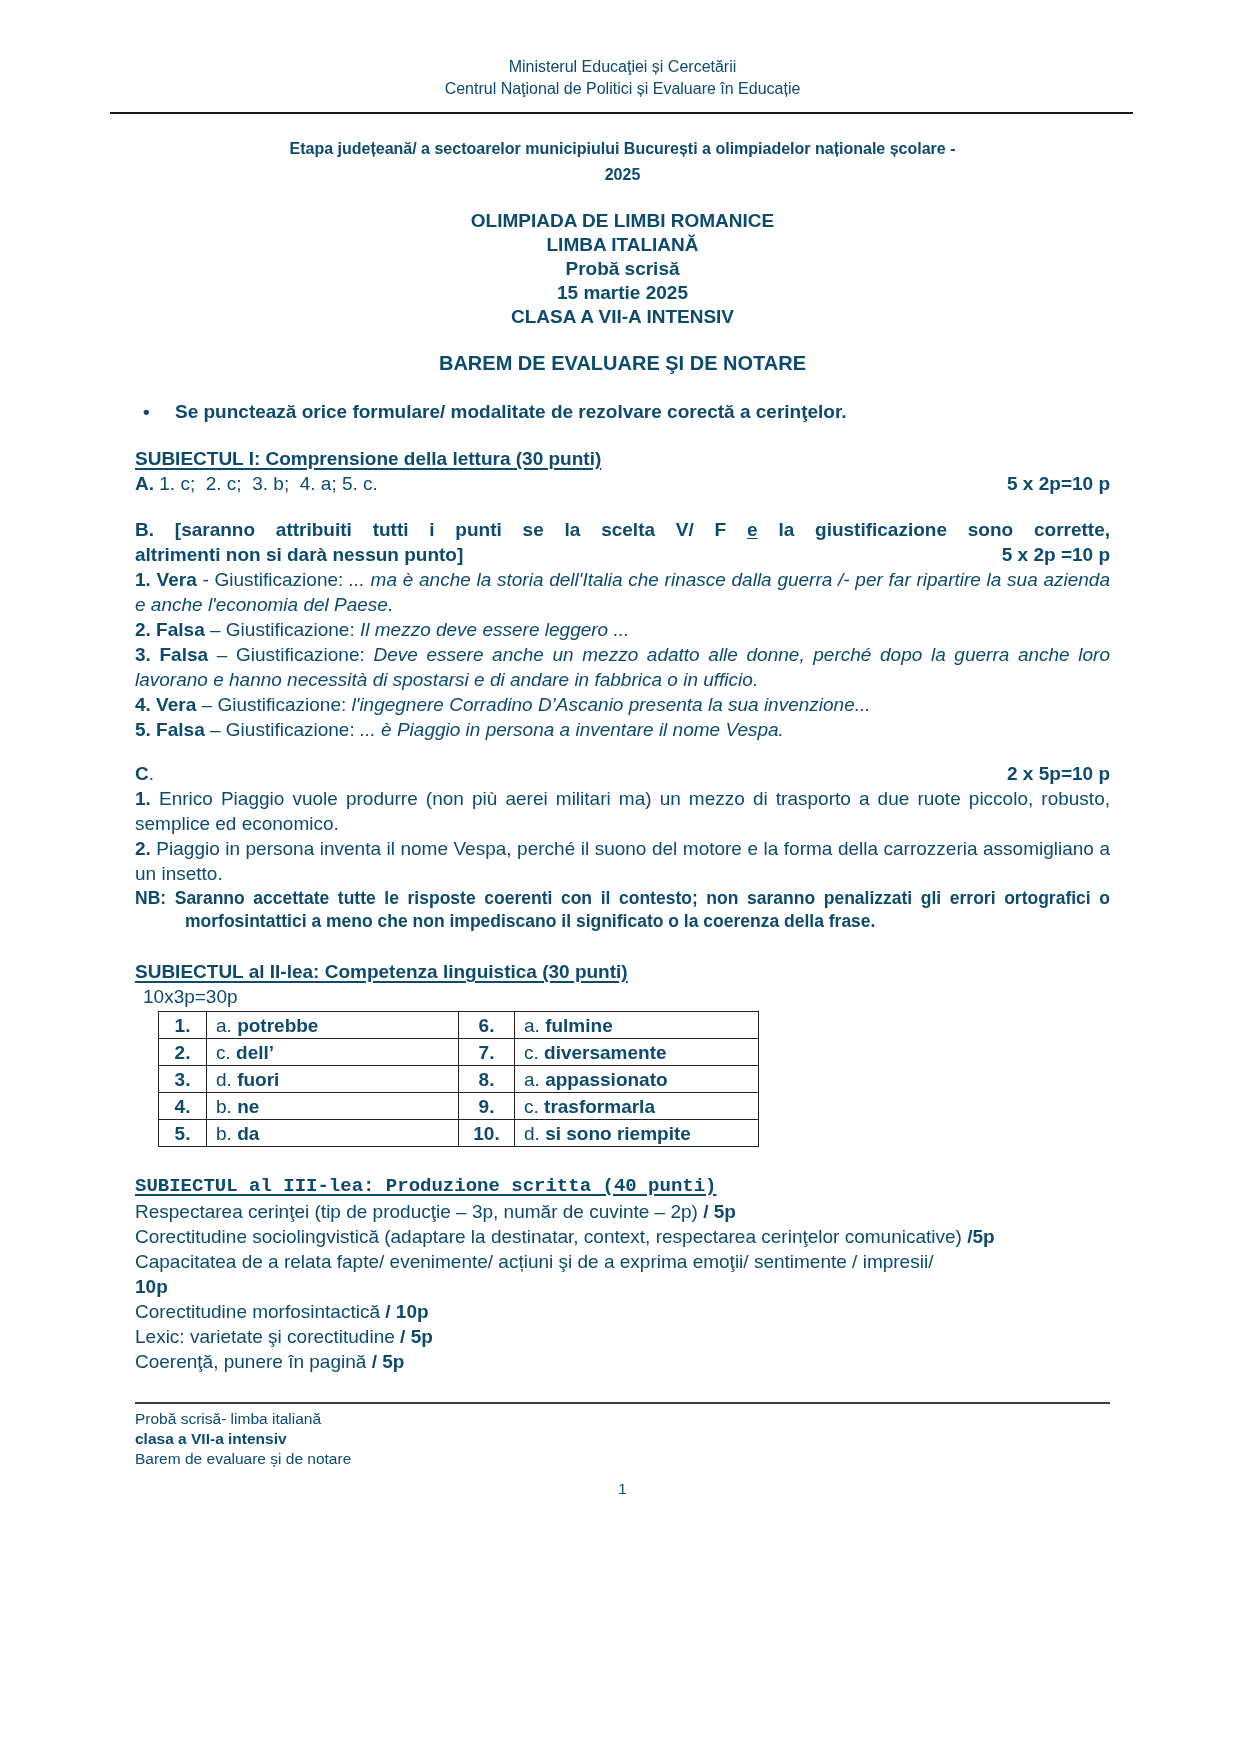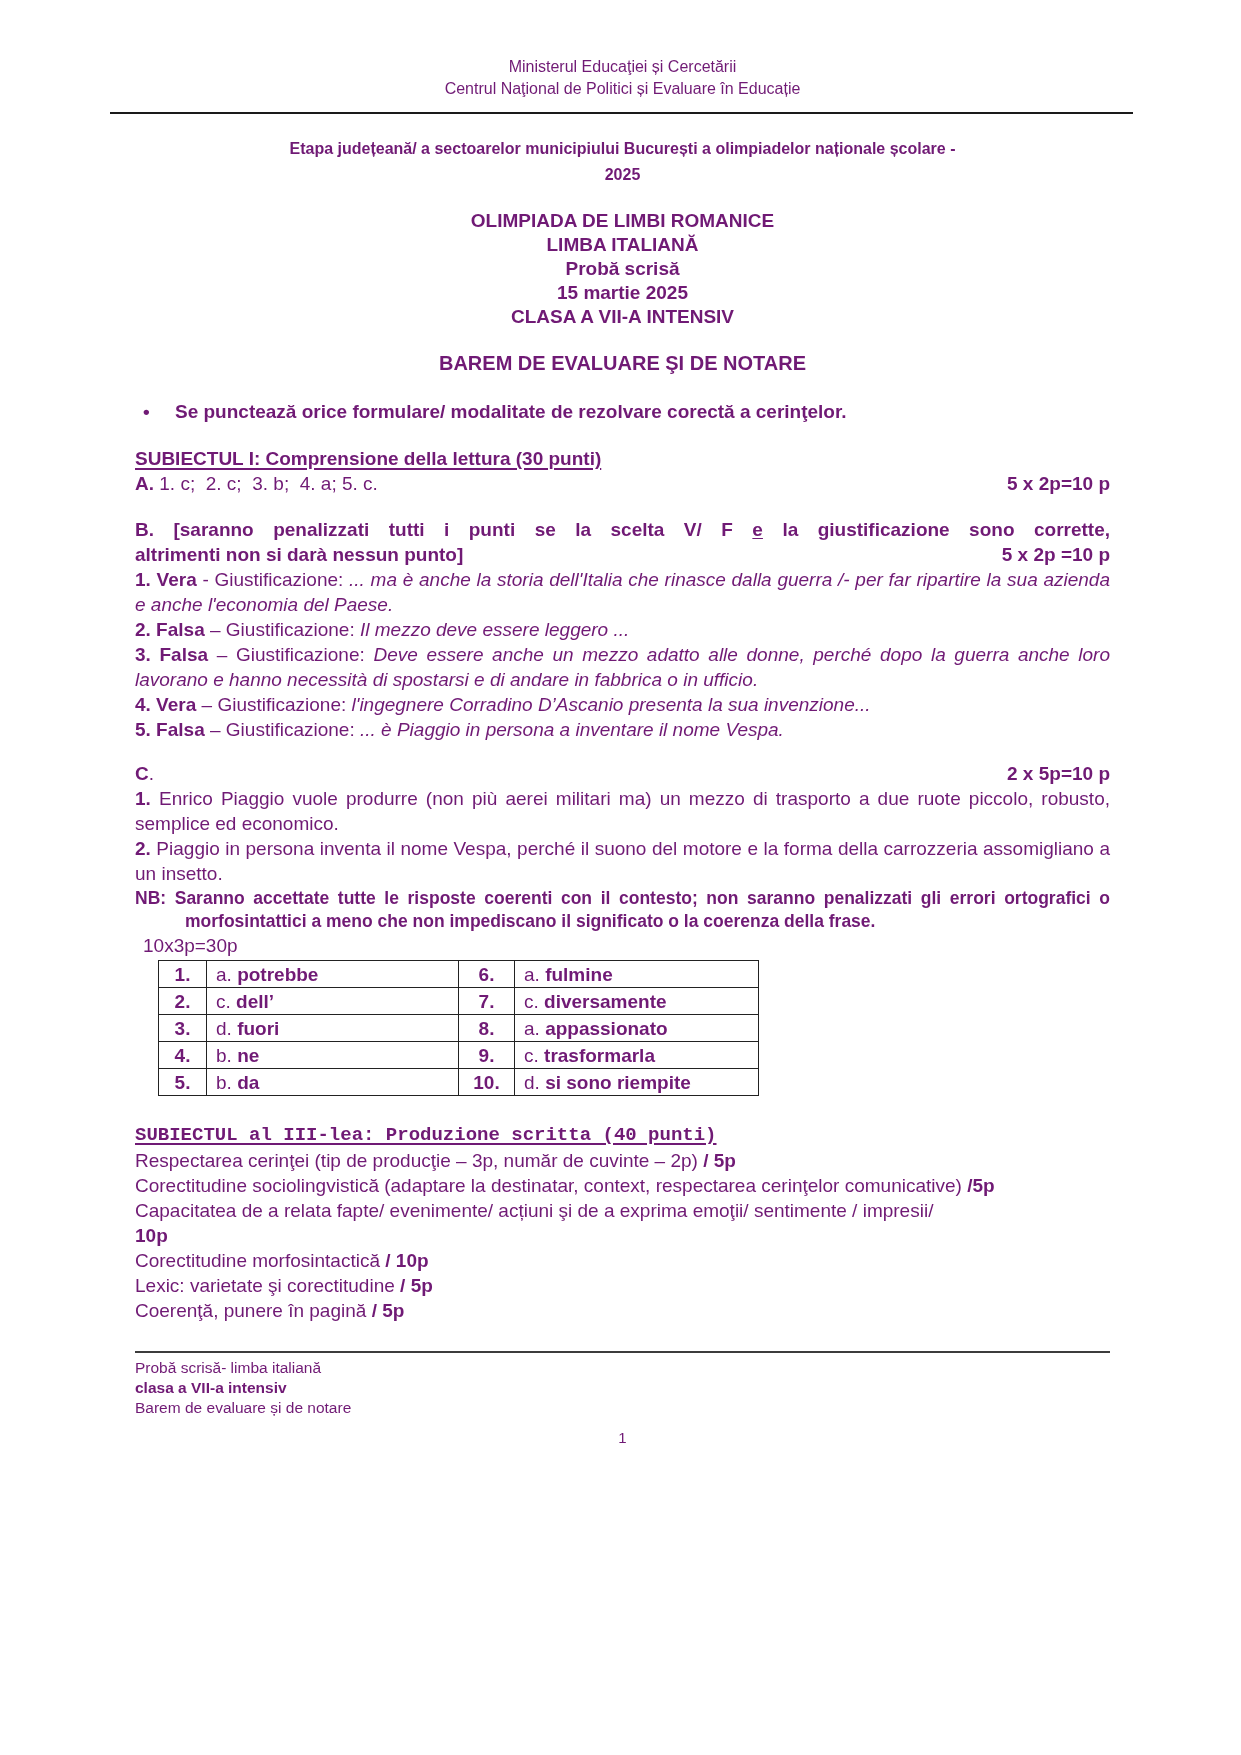--- a/index.html
+++ b/index.html
@@ -1,18 +1,18 @@
 <!DOCTYPE html>
 <html><head>
 <meta charset="utf-8">
 <style>
   * { box-sizing: border-box; }
   html,body { margin:0; padding:0; background:#ffffff; }
   .page {
-    width:1241px; height:1755px; background:#ffffff; color:#701a75;
+    width:1241px; height:1755px; background:#ffffff; color:#0c4a6e;
     font-family:"Liberation Sans", sans-serif; font-size:19px; line-height:25px;
     padding:56px 131px 0 135px; overflow:hidden; position:relative;
   }
   .doc-header { text-align:center; font-size:16px; line-height:22px; }
   .header-rule { border:none; border-top:2px solid #1a1a1a; margin:12px -23px 0 -25px; }
   .main-title { margin:22px 0 0; font-size:16px; line-height:26px; font-weight:bold; text-align:center; }
   .subtitle { margin-top:21px; font-size:19px; line-height:24px; font-weight:bold; text-align:center; }
   .barem { margin-top:22px; font-size:20px; font-weight:bold; text-align:center; }
   .bullets { margin:23px 0 0; padding:0; list-style:none; font-weight:bold; }
   .bullets li { position:relative; padding-left:40px; line-height:26px; margin-top:1px; }
@@ -78,21 +78,21 @@
   </ul>
 
   <div class="sec-heading mt-s1">SUBIECTUL I: Comprensione della lettura (30 punti)</div>
 
   <div class="score-line">
     <span><b>A.</b><span class="prewrap"> 1. c;  2. c;  3. b;  4. a; 5. c.</span></span>
     <b>5 x 2p=10 p</b>
   </div>
 
   <div class="b-block">
-    <div class="b-line1"><span>B. [saranno penalizzati tutti i punti se la scelta V/ F </span><span class="u">e</span><span> la giustificazione sono corrette,</span></div>
+    <div class="b-line1"><span>B. [saranno attribuiti tutti i punti se la scelta V/ F </span><span class="u">e</span><span> la giustificazione sono corrette,</span></div>
     <div class="b-line2">
       <span>altrimenti non si darà nessun punto]</span>
       <b>5 x 2p =10 p</b>
     </div>
     <p class="just"><b>1. Vera</b><span> - </span><span>Giustificazione: </span><span class="quote">... ma è anche la storia dell'Italia che rinasce dalla guerra /- per far ripartire la sua azienda e anche l'economia del Paese.</span></p>
     <p class="just"><b>2. Falsa</b><span> – </span><span>Giustificazione: </span><span class="quote">Il mezzo deve essere leggero ...</span></p>
     <p class="just"><b>3. Falsa</b><span> – </span><span>Giustificazione: </span><span class="quote">Deve essere anche un mezzo adatto alle donne, perché dopo la guerra anche loro lavorano e hanno necessità di spostarsi e di andare in fabbrica o in ufficio.</span></p>
     <p class="just"><b>4. Vera</b><span> – </span><span>Giustificazione: </span><span class="quote">l'ingegnere Corradino D’Ascanio presenta la sua invenzione...</span></p>
     <p class="just"><b>5. Falsa</b><span> – </span><span>Giustificazione: </span><span class="quote">... è Piaggio in persona a inventare il nome Vespa.</span></p>
   </div>
@@ -100,20 +100,21 @@
   <div class="c-block">
     <div class="score-line">
       <span><b>C</b><span>.</span></span>
       <b>2 x 5p=10 p</b>
     </div>
     <p class="just"><b>1.</b><span class="prewrap"> Enrico Piaggio vuole produrre (non più aerei militari ma) un mezzo di trasporto a due ruote piccolo, robusto, semplice ed economico.</span></p>
     <p class="just"><b>2.</b><span class="prewrap"> Piaggio in persona inventa il nome Vespa, perché il suono del motore e la forma della carrozzeria assomigliano a un insetto.</span></p>
     <p class="nb"><span>NB:</span> <span>Saranno accettate tutte le risposte coerenti con il contesto; non saranno penalizzati gli errori ortografici o morfosintattici a meno che non impediscano il significato o la coerenza della frase.</span></p>
   </div>
 
+  <div class="sec-heading mt-s2">SUBIECTUL al II-lea: Competenza linguistica (30 punti)</div>
   <div class="points-line">10x3p=30p</div>
 
   <table class="answers-table">
     <tbody>
       <tr>
         <td class="num-cell">1.</td>
         <td class="ans-cell-l"><span>a.</span> <span class="ans-word">potrebbe</span></td>
         <td class="num-cell num-cell-2">6.</td>
         <td class="ans-cell-r"><span>a.</span> <span class="ans-word">fulmine</span></td>
       </tr>

